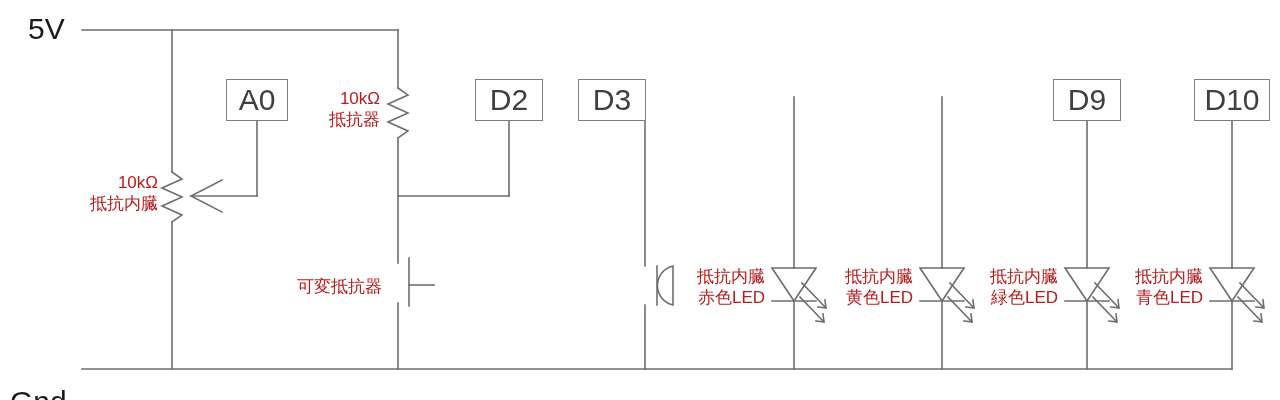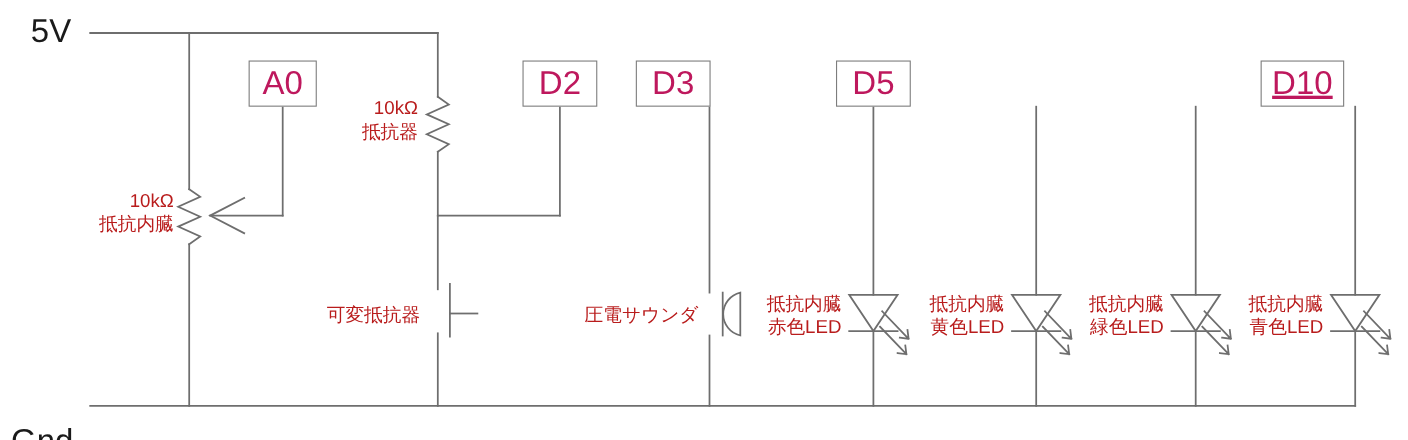--- a/index.html
+++ b/index.html
@@ -5,21 +5,21 @@
   html,body{margin:0;padding:0;}
   body{width:1280px;height:400px;background:#ffffff;
        font-family:"Liberation Sans","DejaVu Sans",sans-serif;overflow:hidden;}
   #sheet{position:relative;width:1280px;height:400px;background:#fff;}
   svg.layer{position:absolute;left:0;top:0;width:1280px;height:400px;}
 
   .railLabel{position:absolute;font-size:30px;color:#1a1a1a;line-height:1;white-space:nowrap;}
 
   .pinbox{position:absolute;border:1px solid #7d7d7d;background:#fff;
           display:flex;align-items:center;justify-content:center;
-          font-size:30px;color:#be185d;line-height:1;box-sizing:border-box;}
+          font-size:30px;color:#404040;line-height:1;box-sizing:border-box;margin-top:24px;}
 
   .cmpLabel{position:absolute;font-size:17px;color:#b91c1c;line-height:1.25;
             text-align:right;white-space:nowrap;}
 </style>
 </head>
 <body>
 
 <div id="sheet">
 
   <svg class="layer" viewBox="0 0 1280 400">
@@ -87,40 +87,37 @@
     </g>
   </svg>
 
   <div class="railLabel" style="left:28px;top:14px;">5V</div>
 
   <div class="railLabel" style="left:10px;top:352px;margin-top:35px;">Gnd</div>
 
   <div class="pinbox" style="left:226px;top:55px;width:62px;height:42px;">A0</div>
   <div class="pinbox" style="left:475px;top:55px;width:68px;height:42px;text-align:center;">D2</div>
   <div class="pinbox" style="left:578px;top:55px;width:68px;height:42px;">D3</div>
-  <div class="pinbox" style="left:760px;top:55px;width:68px;height:42px;">D5</div>
-  <div class="pinbox" style="left:1146px;top:55px;width:76px;height:42px;text-decoration:underline;">D10</div>
+  <div class="pinbox" style="left:1053px;top:55px;width:68px;height:42px;">D9</div>
+  <div class="pinbox" style="left:1194px;top:55px;width:76px;height:42px;">D10</div>
 
   <div class="cmpLabel" style="left:0px;top:172px;width:158px;">
     <div>10kΩ</div>
     <div>抵抗内臓</div>
   </div>
 
   <div class="cmpLabel" style="left:240px;top:88px;width:140px;">
     <div>10kΩ</div>
     <div>抵抗器</div>
   </div>
 
   <div class="cmpLabel" style="left:250px;top:276px;width:132px;">
     <div>可変抵抗器</div>
   </div>
 
-  <div class="cmpLabel" style="left:490px;top:276px;width:145px;">
-    <div>圧電サウンダ</div>
-  </div>
 
   <div class="cmpLabel" style="left:610px;top:266px;width:155px;">
     <div>抵抗内臓</div>
     <div>赤色LED</div>
   </div>
 
   <div class="cmpLabel" style="left:758px;top:266px;width:155px;">
     <div>抵抗内臓</div>
     <div>黄色LED</div>
   </div>

